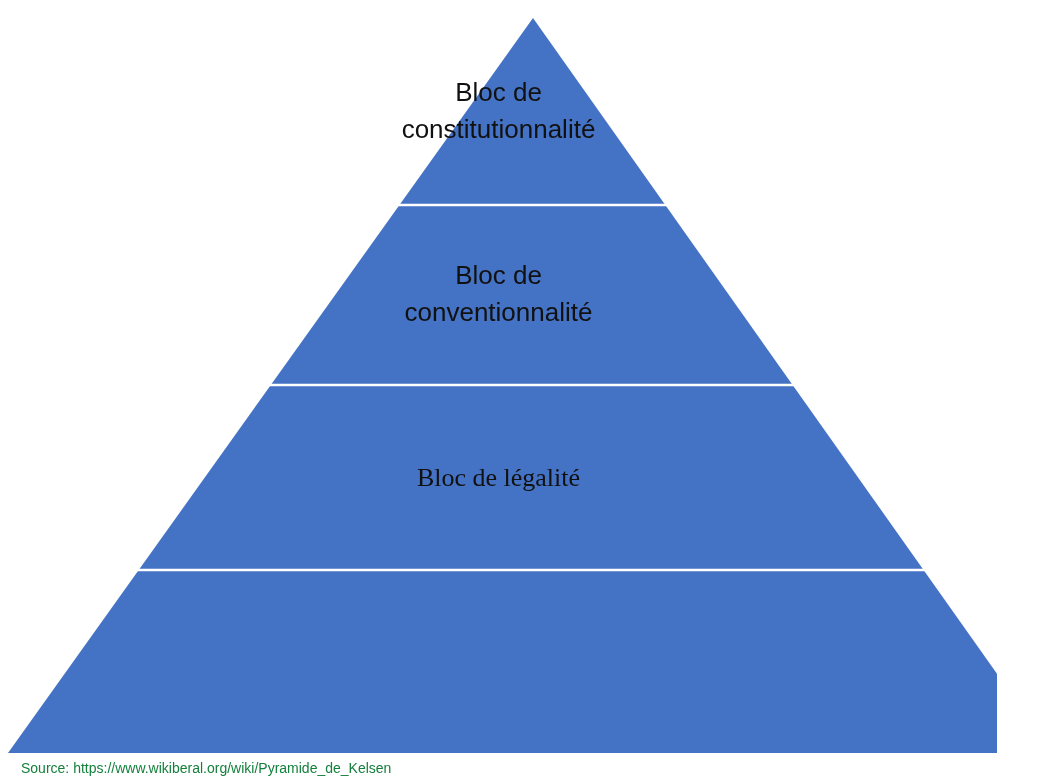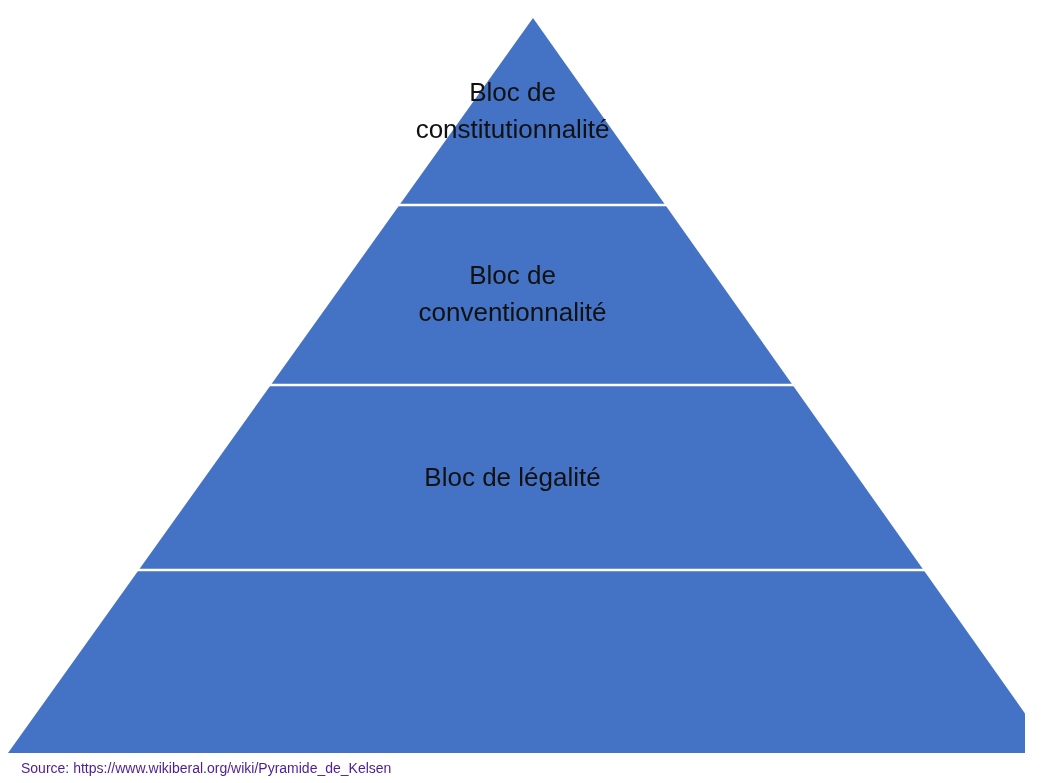--- a/index.html
+++ b/index.html
@@ -7,21 +7,20 @@
     padding: 0;
     background: #ffffff;
     font-family: "Liberation Sans", sans-serif;
   }
   .stage {
     position: relative;
     width: 997px;
     height: 783px;
     background: #ffffff;
     overflow: hidden;
-    padding-left: 28px;
   }
   .pyramid-svg {
     position: absolute;
     left: 0;
     top: 0;
     width: 1064px;
     height: 783px;
     display: block;
   }
   .level-label {
@@ -31,29 +30,29 @@
     text-align: center;
     transform: translateY(-50%);
     font-size: 26px;
     line-height: 37px;
     color: #111111;
     white-space: pre-line;
     pointer-events: none;
   }
   .level-label.l1 { top: 111px; }
   .level-label.l2 { top: 294px; }
-  .level-label.l3 { top: 477px; }
+  .level-label.l3 { top: 477px; font-family: Liberation Serif, serif; }
   .level-label.l4 { top: 661px; }
   .source-caption {
     position: absolute;
     left: 21px;
     top: 759px;
     font-size: 14px;
     line-height: 18px;
-    color: #4c1d95;
+    color: #15803d;
   }
 </style>
 </head>
 <body>
 
 <div class="stage">
 
   <svg class="pyramid-svg" viewBox="0 0 1064 783">
     <polygon points="533,18 1053,753 8,753" fill="#4472C4"></polygon>
     <line x1="0" y1="205" x2="1064" y2="205" stroke-width="2.5" stroke="#FFFFFF"></line>

